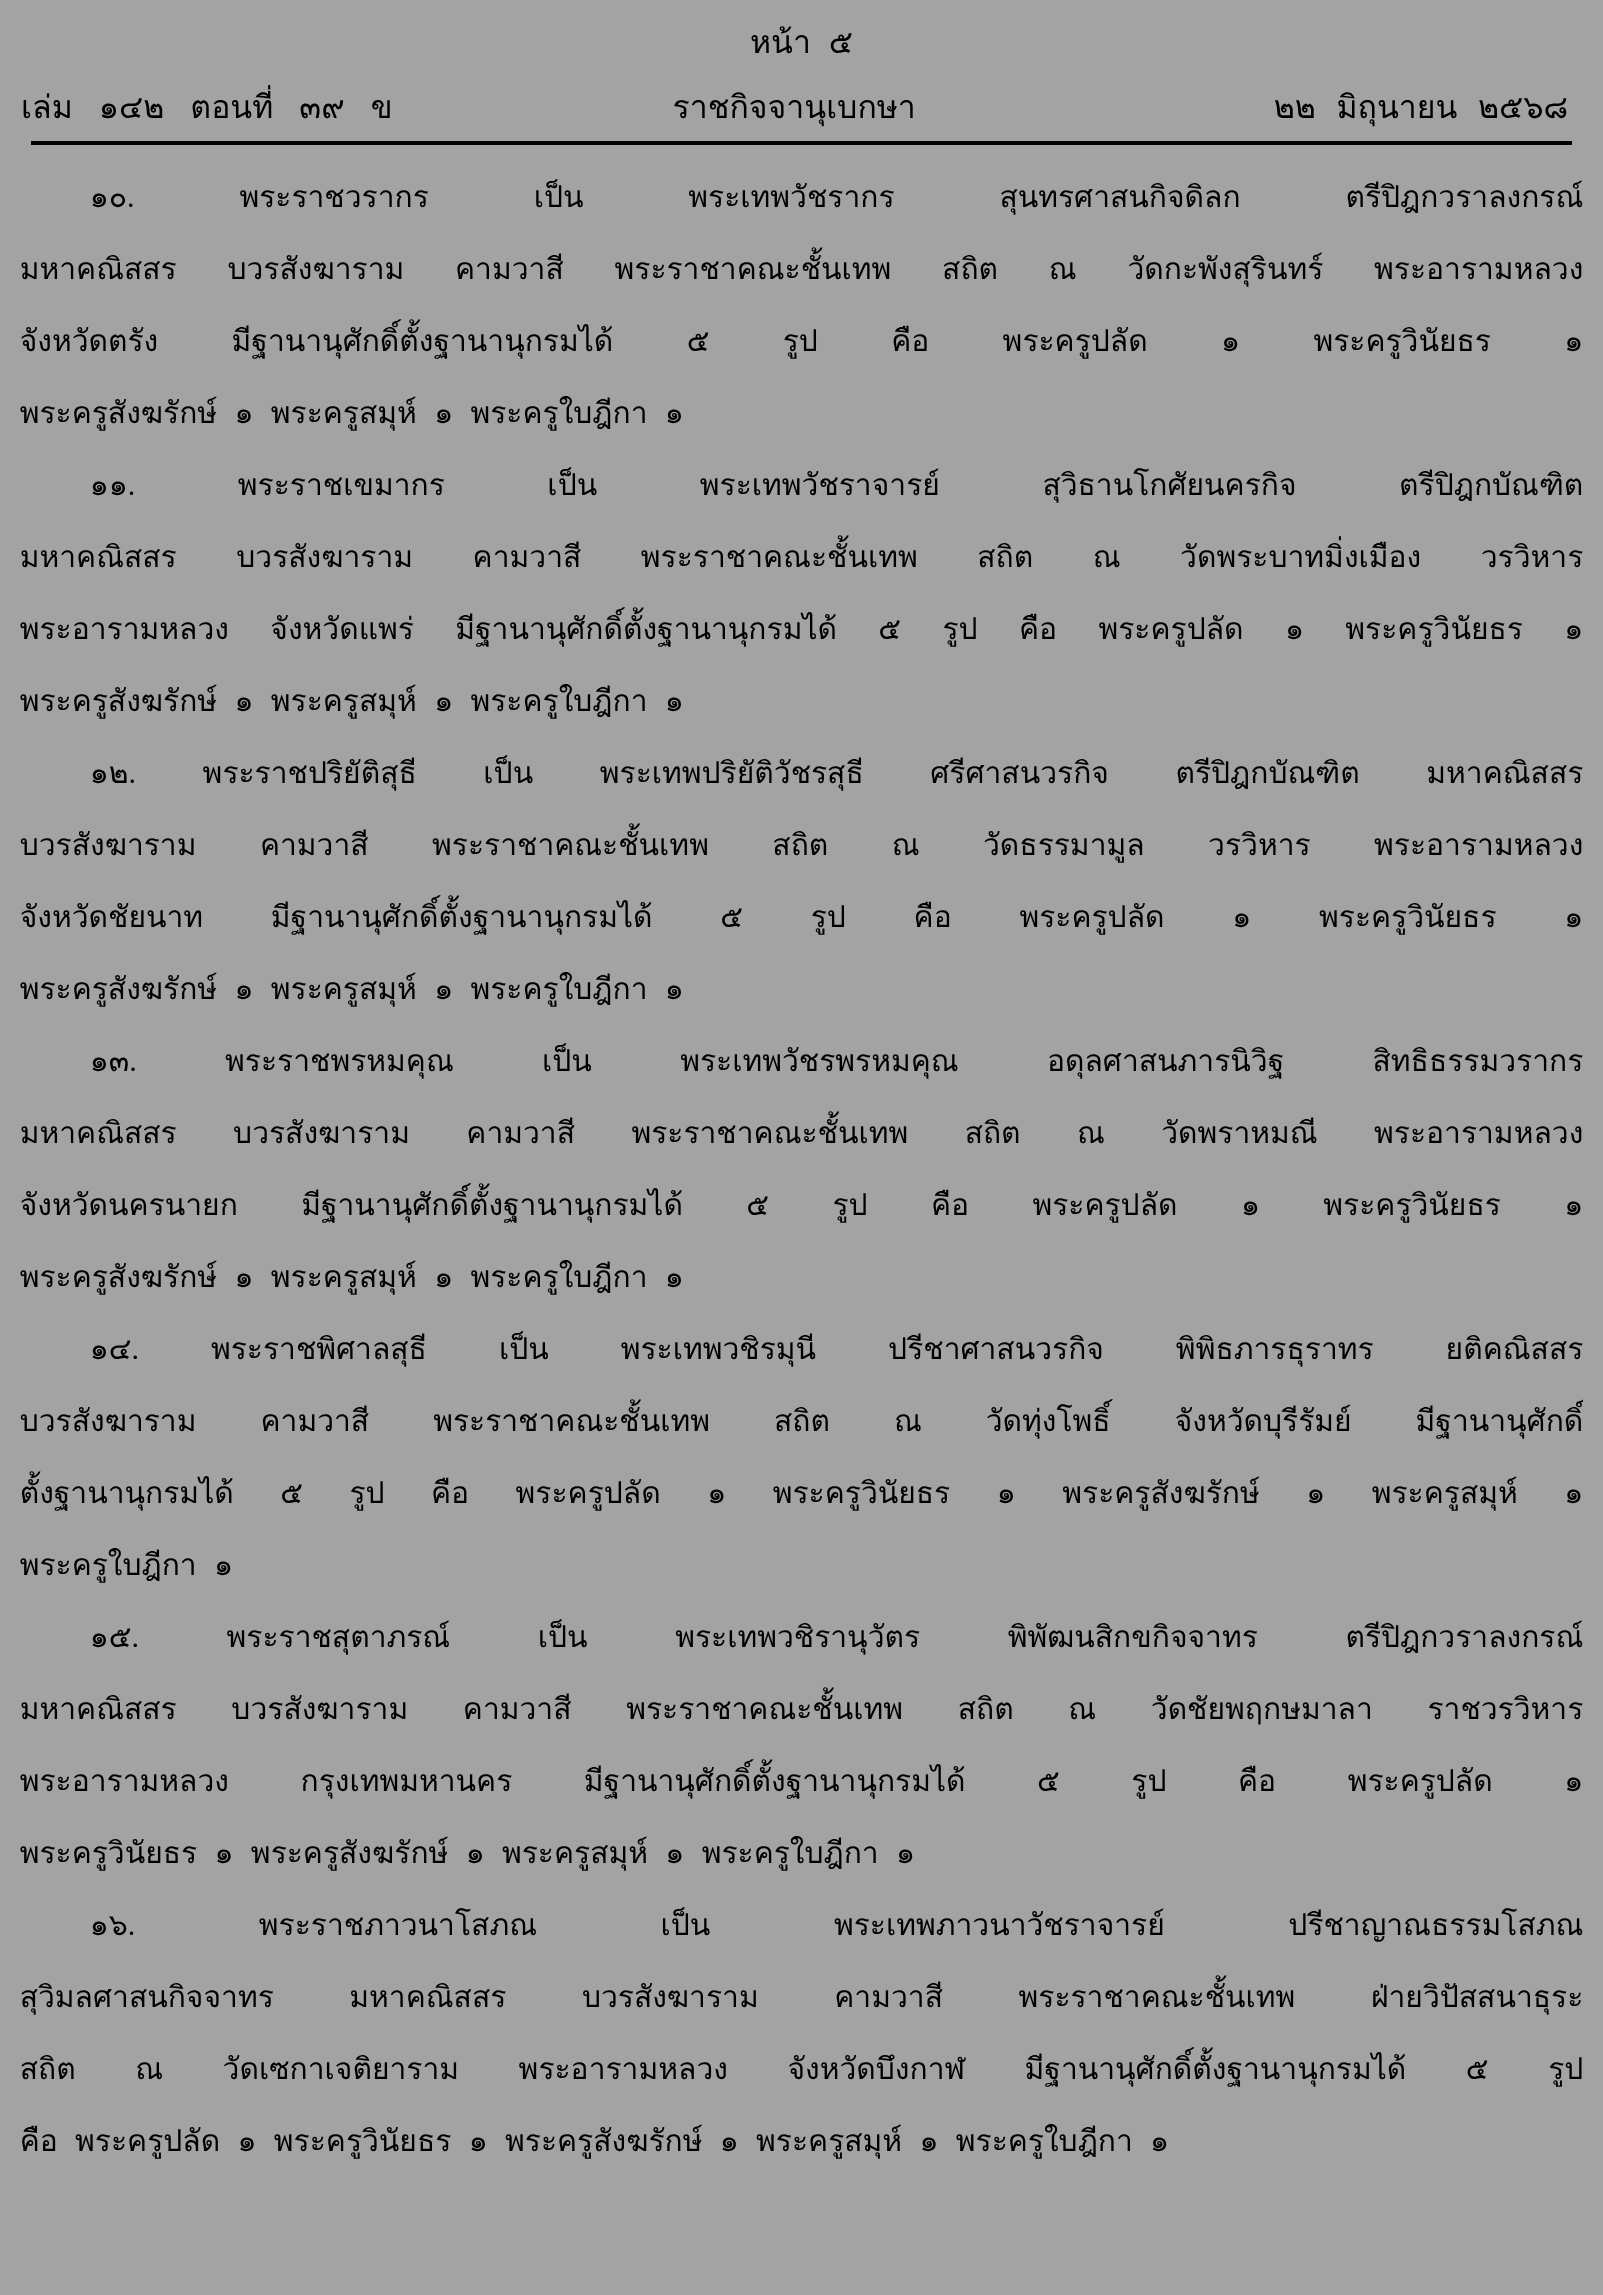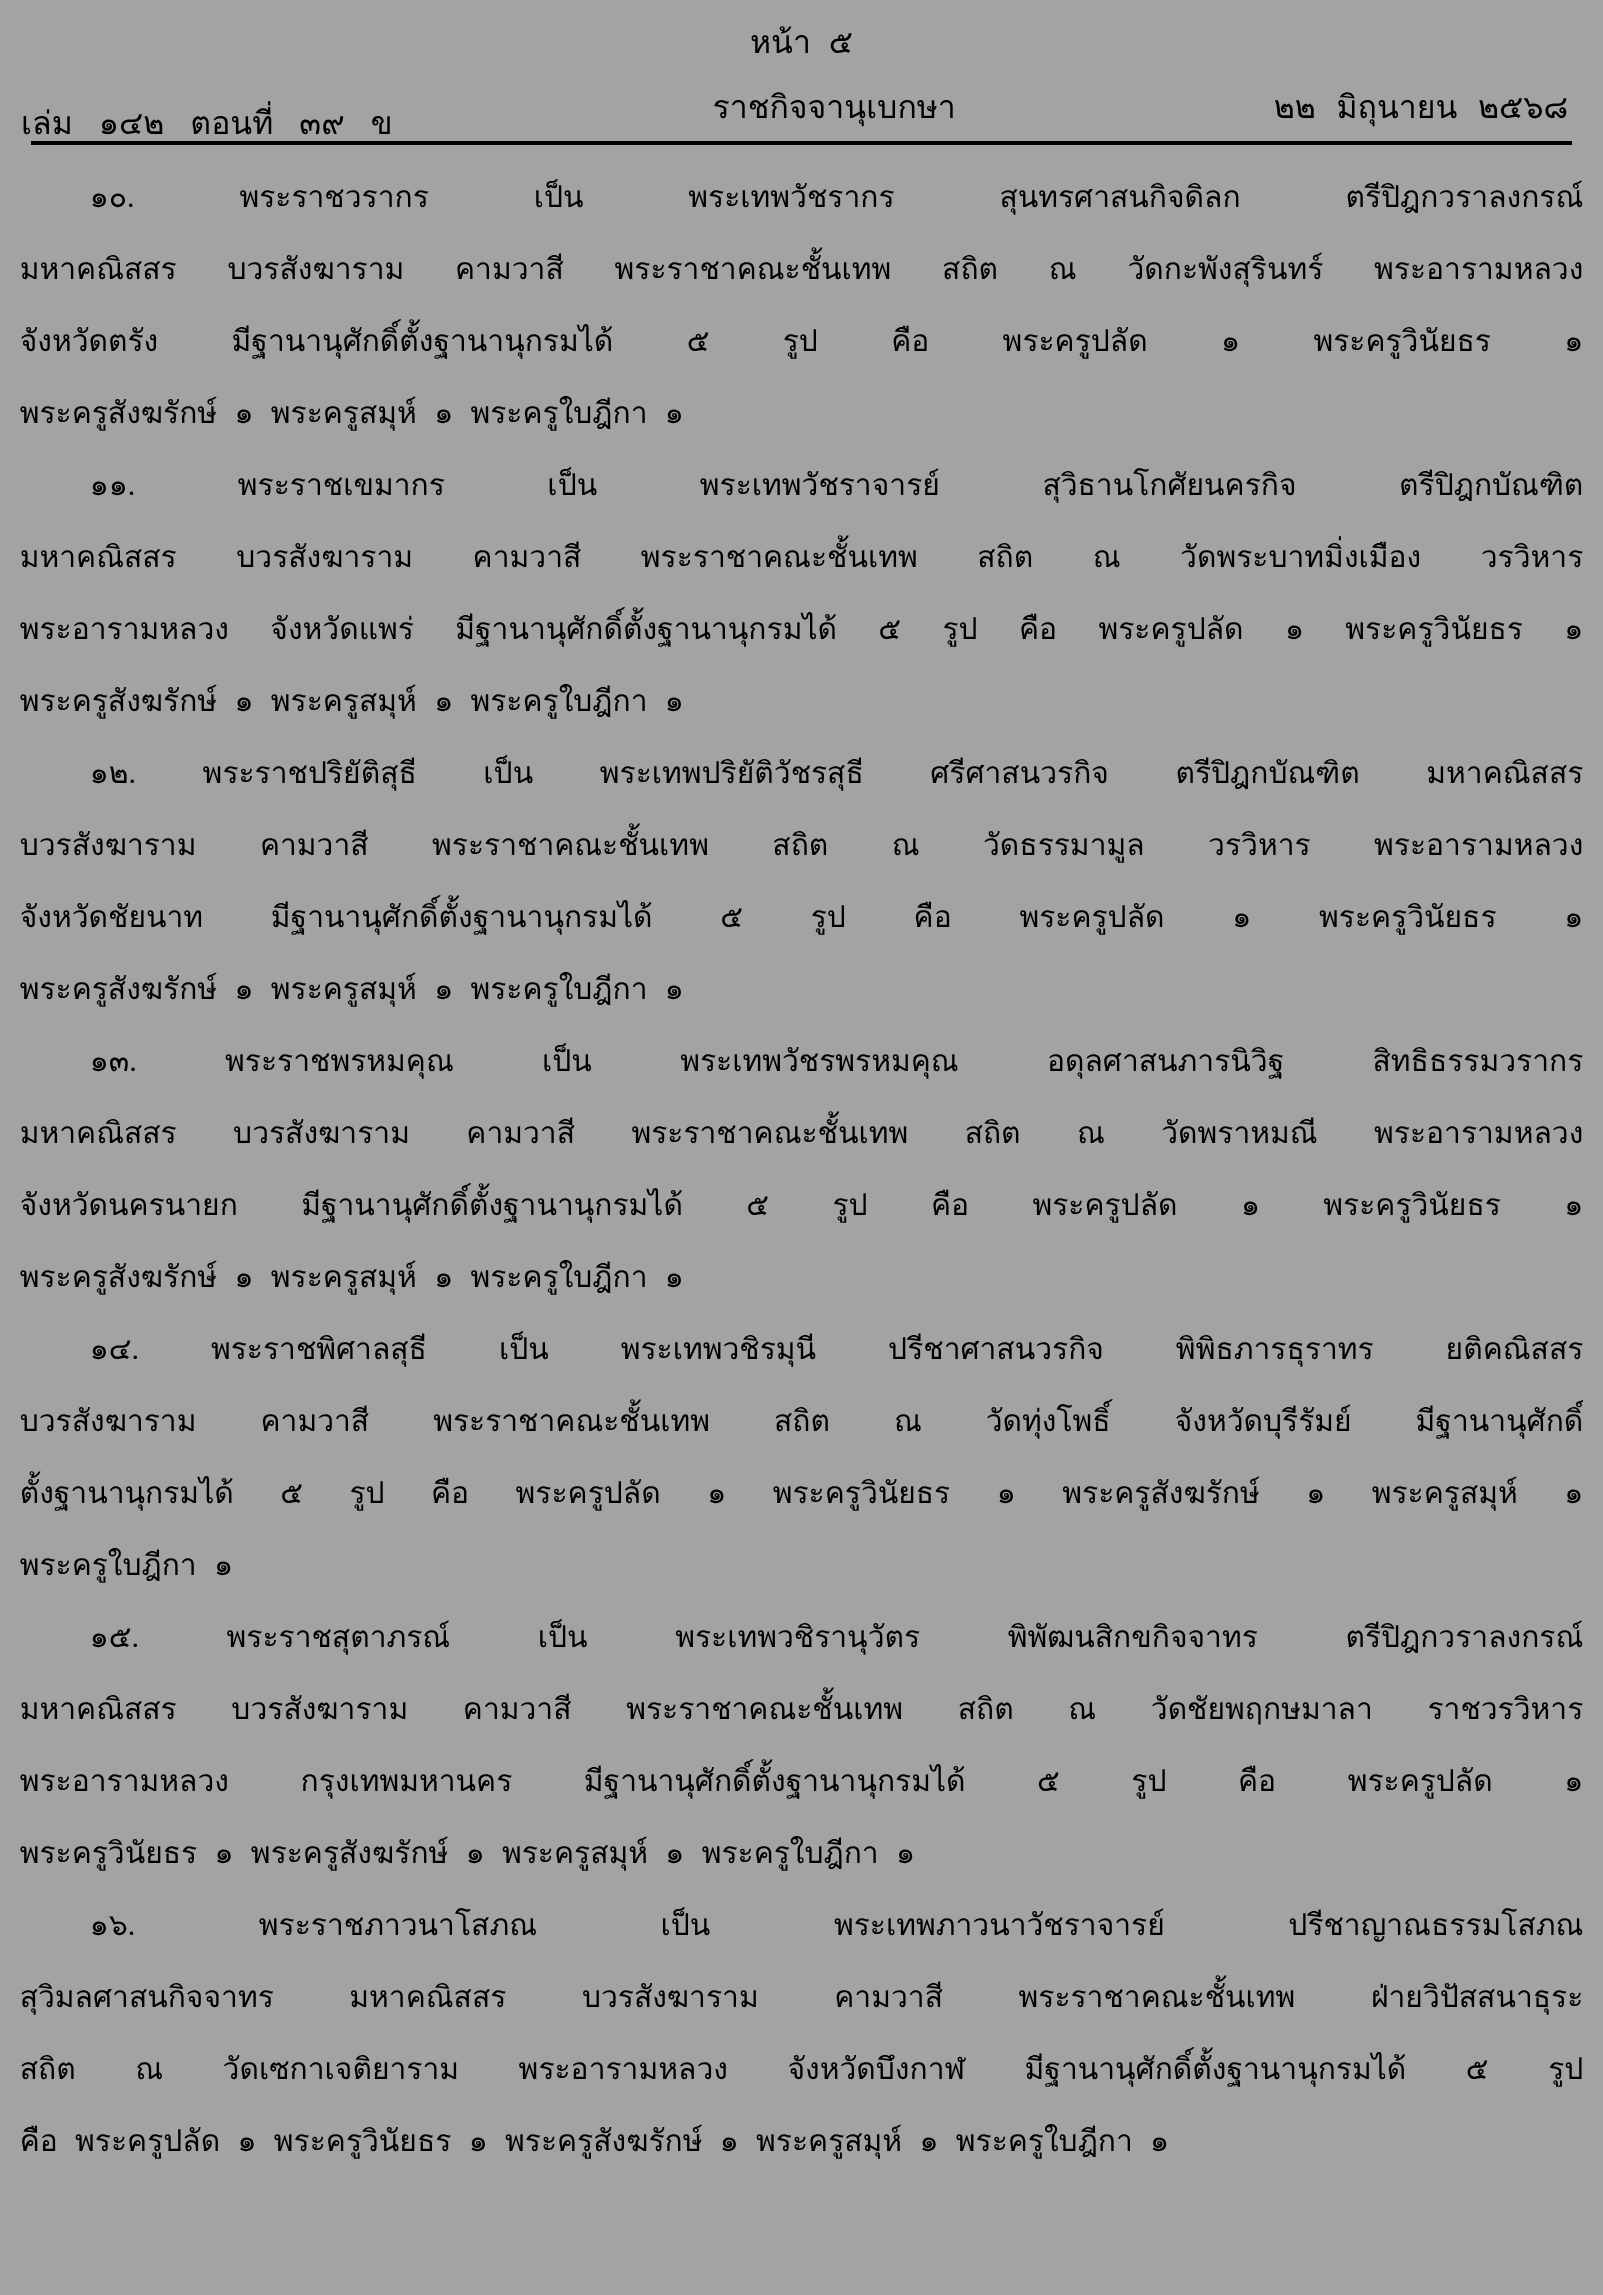--- a/index.html
+++ b/index.html
@@ -28,31 +28,30 @@
   .masthead-row {
     position: relative;
     margin-top: 9.8px;
     height: 55px;
     font-size: 32px;
     line-height: 55px;
   }
   .mast-left {
     position: absolute;
     left: 1.4px;
-    top: 16px;
+    top: 0;
     word-spacing: 18px;
     white-space: nowrap;
   }
   .mast-center {
     position: absolute;
     left: 50%;
     transform: translateX(-53%);
     top: 0;
     white-space: nowrap;
-    margin-left: 40px;
   }
   .mast-right {
     position: absolute;
     right: 15px;
     top: 0;
     word-spacing: 12.6px;
     white-space: nowrap;
   }
   .head-rule {
     margin: 5.6px 11.2px 0 11.2px;

